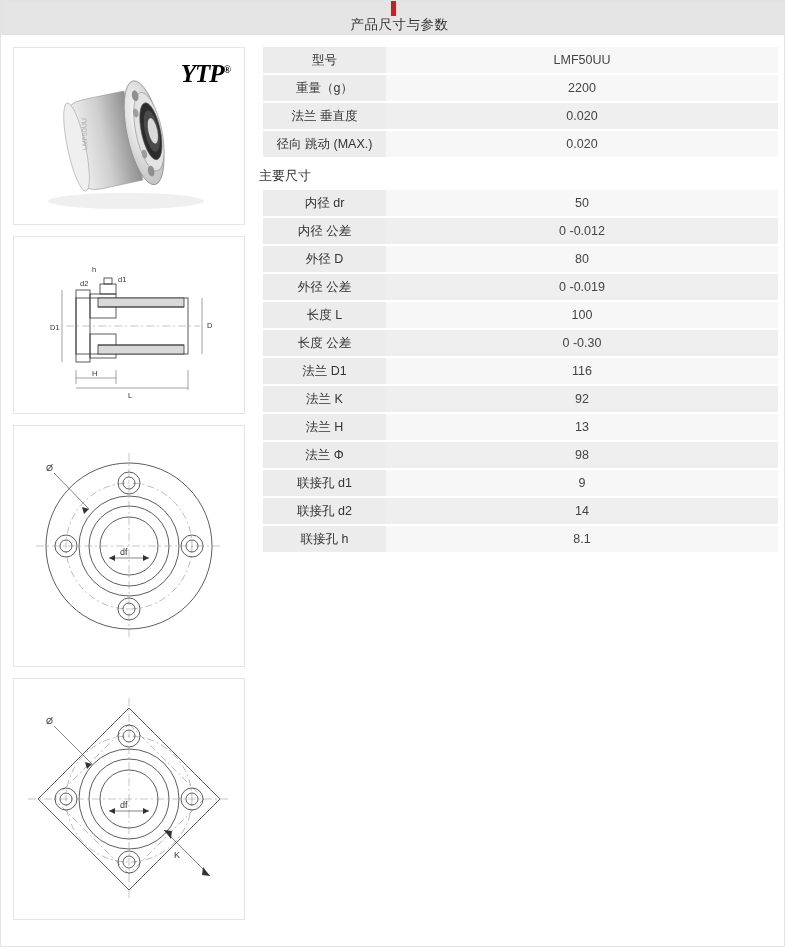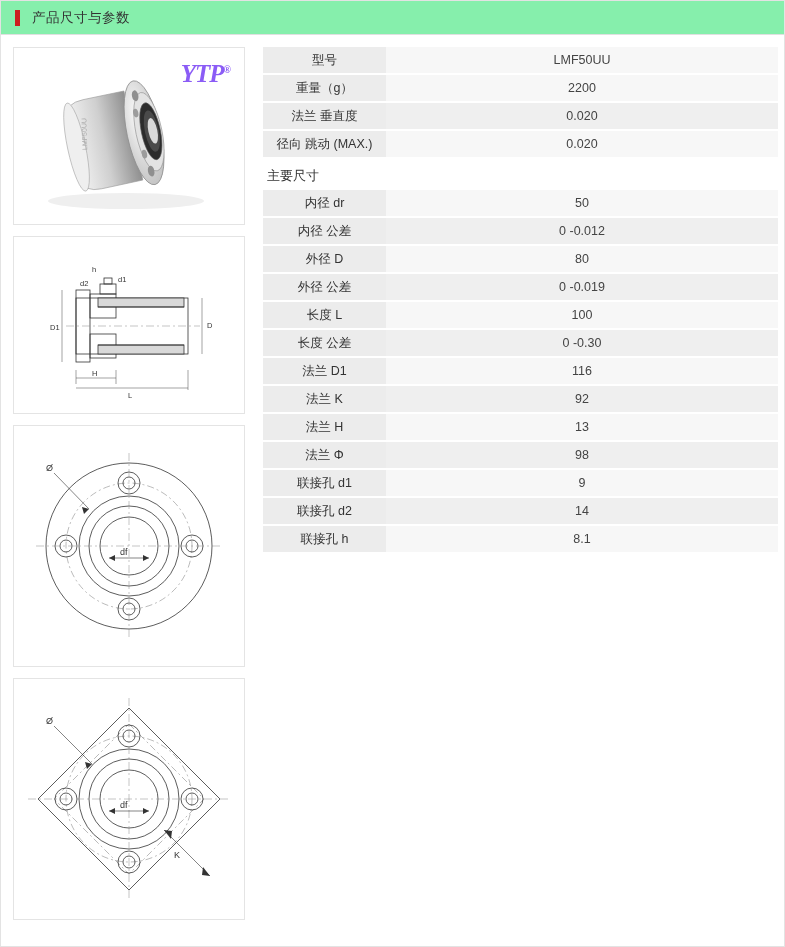--- a/index.html
+++ b/index.html
@@ -19,26 +19,27 @@
     position: relative;
     width: 785px;
     height: 947px;
     box-sizing: border-box;
     border: 1px solid #e3e3e3;
     background: #fff;
   }
   
   .header {
     height: 34px;
-    background: #86efac;
+    background: #e5e5e5;
     border-bottom: 1px solid #e0e0e0;
     display: flex;
     align-items: center;
     padding-left: 14px;
     box-sizing: border-box;
+    flex-direction: column;
   }
   .header-bar {
     width: 5px;
     height: 16px;
     background: #cc1f1f;
     margin-right: 12px;
   }
   .header-title {
     font-size: 13.5px;
     color: #333;
@@ -76,21 +77,21 @@
     height: 100%;
   }
   .ytp-logo {
     position: absolute;
     top: 12px;
     right: 14px;
     font-family: "Liberation Serif", serif;
     font-weight: bold;
     font-style: italic;
     font-size: 25px;
-    color: #8b5cf6;
+    color: #000000;
     letter-spacing: -1px;
   }
   .ytp-logo sup {
     font-size: 10px;
     vertical-align: super;
     font-style: normal;
   }
   
   table.spec {
     border-collapse: collapse;
@@ -114,21 +115,21 @@
   }
   table.spec tr.odd td.value {
     background: #f7f7f7;
   }
   table.spec tr.even td.value {
     background: #efefef;
   }
   .section-title {
     font-size: 13px;
     color: #333;
-    margin: 8px 0 5px 10px;
+    margin: 8px 0 5px 2px;
   }
 </style>
 </head>
 <body>
 
 <div class="page">
 
   <div class="header">
     <div class="header-bar"></div>
     <div class="header-title">产品尺寸与参数</div>

